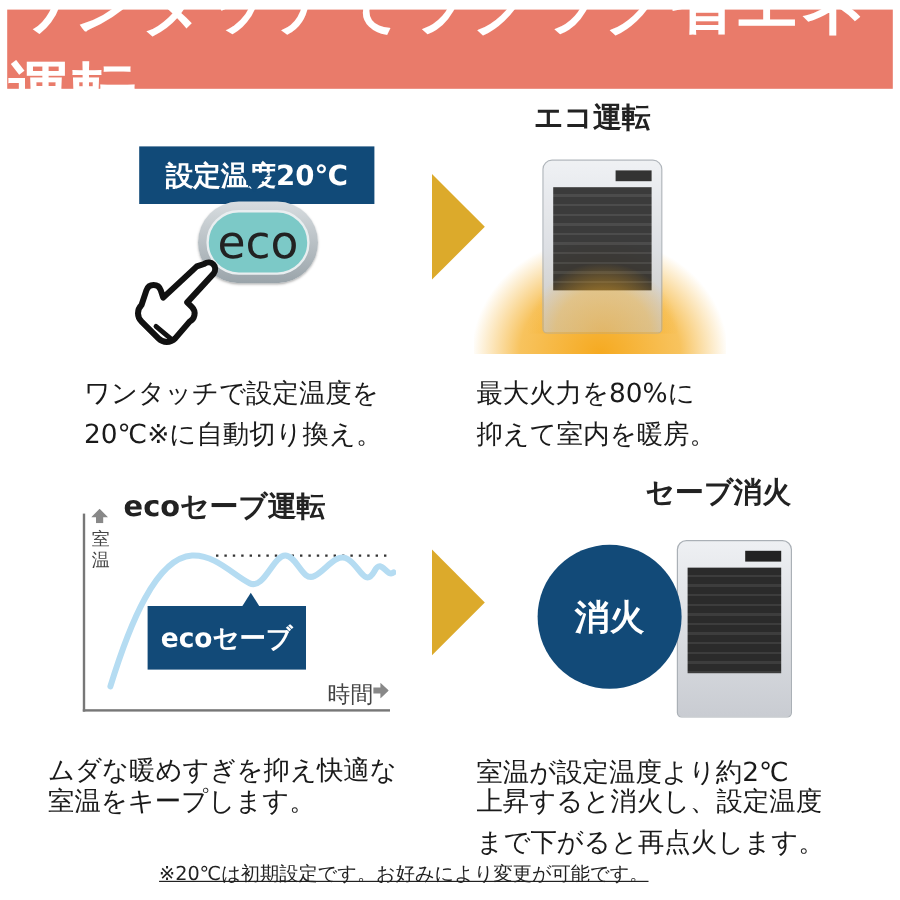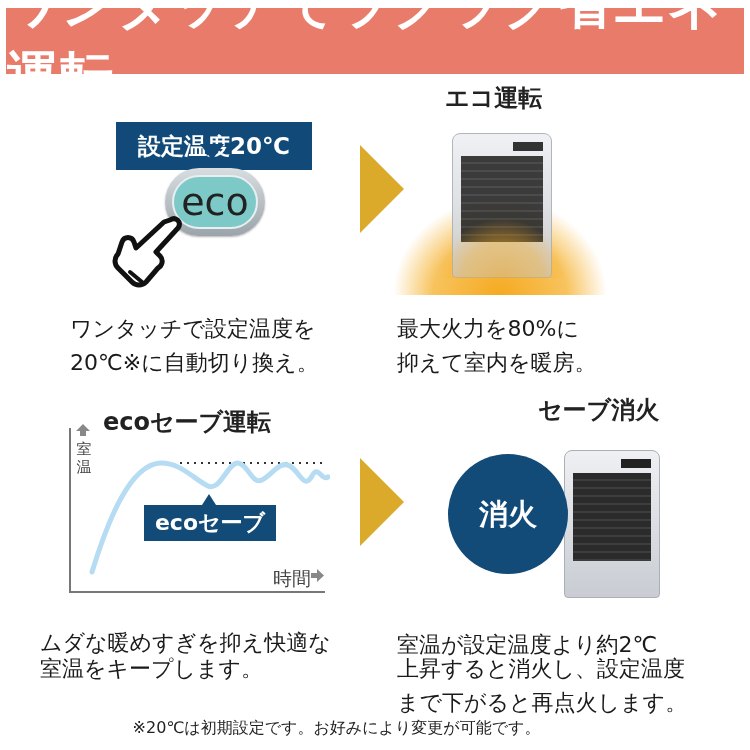--- a/index.html
+++ b/index.html
@@ -14,23 +14,23 @@
   .eco-btn-inner{position:absolute;left:7px;top:7px;right:7px;bottom:7px;border-radius:27px;background:#7cc9c7;border:2px solid #e9eef0;display:flex;align-items:center;justify-content:center;font-size:38px;color:#222;box-sizing:border-box;}
   .arrow{width:0;height:0;border-top:44px solid transparent;border-bottom:44px solid transparent;border-left:44px solid #dcaa2b;}
   .heater{border-radius:8px 8px 4px 4px;background:linear-gradient(#eef0f3,#c9ccd2);border:1px solid #aab0b6;box-sizing:border-box;}
   .heater-grille{position:absolute;background:repeating-linear-gradient(#2b2b2b 0 6px,#3d3d3d 6px 8px);}
   .heater-display{position:absolute;background:#222;}
   .glow{background:radial-gradient(ellipse at 50% 100%,rgba(245,165,20,.95) 0%,rgba(245,175,40,.75) 45%,rgba(255,200,80,0) 72%);}
   .bubble{left:448px;top:454px;width:120px;height:120px;border-radius:60px;background:#124a78;color:#fff;font-weight:bold;display:flex;flex-direction:column;align-items:center;justify-content:center;font-size:29px;line-height:36px;}
   .chart-axes{left:69px;top:428px;width:256px;height:165px;border-left:2px solid #777;border-bottom:2px solid #777;box-sizing:border-box;}
   .y-label{left:76px;top:440px;font-size:15px;color:#444;line-height:18px;width:16px;text-align:center;}
   .x-label{left:273px;top:566px;font-size:19px;color:#444;white-space:nowrap;}
-  .eco-save-tag{left:144px;top:505px;width:132px;height:36px;background:#124a78;color:#fff;font-size:22px;font-weight:bold;display:flex;align-items:center;justify-content:center;}
+  .eco-save-tag{left:123px;top:505px;width:132px;height:53px;background:#124a78;color:#fff;font-size:22px;font-weight:bold;display:flex;align-items:center;justify-content:center;}
   .eco-save-tail{left:202px;top:494px;width:0;height:0;border-left:7px solid transparent;border-right:7px solid transparent;border-bottom:11px solid #124a78;}
-  .footnote{left:0;top:718px;width:673px;text-align:center;font-size:16px;color:#222;}
+  .footnote{left:0;top:718px;width:673px;text-align:center;font-size:16px;color:#222;text-decoration:underline;}
 </style>
 </head>
 <body>
 
 <div class="abs banner">ワンタッチでラクラク省エネ運転</div>
 
 <div class="abs callout">設定温度20℃</div>
 <div class="abs callout-tail"></div>
 <div class="abs eco-btn">
   <div class="eco-btn-inner">eco</div>

